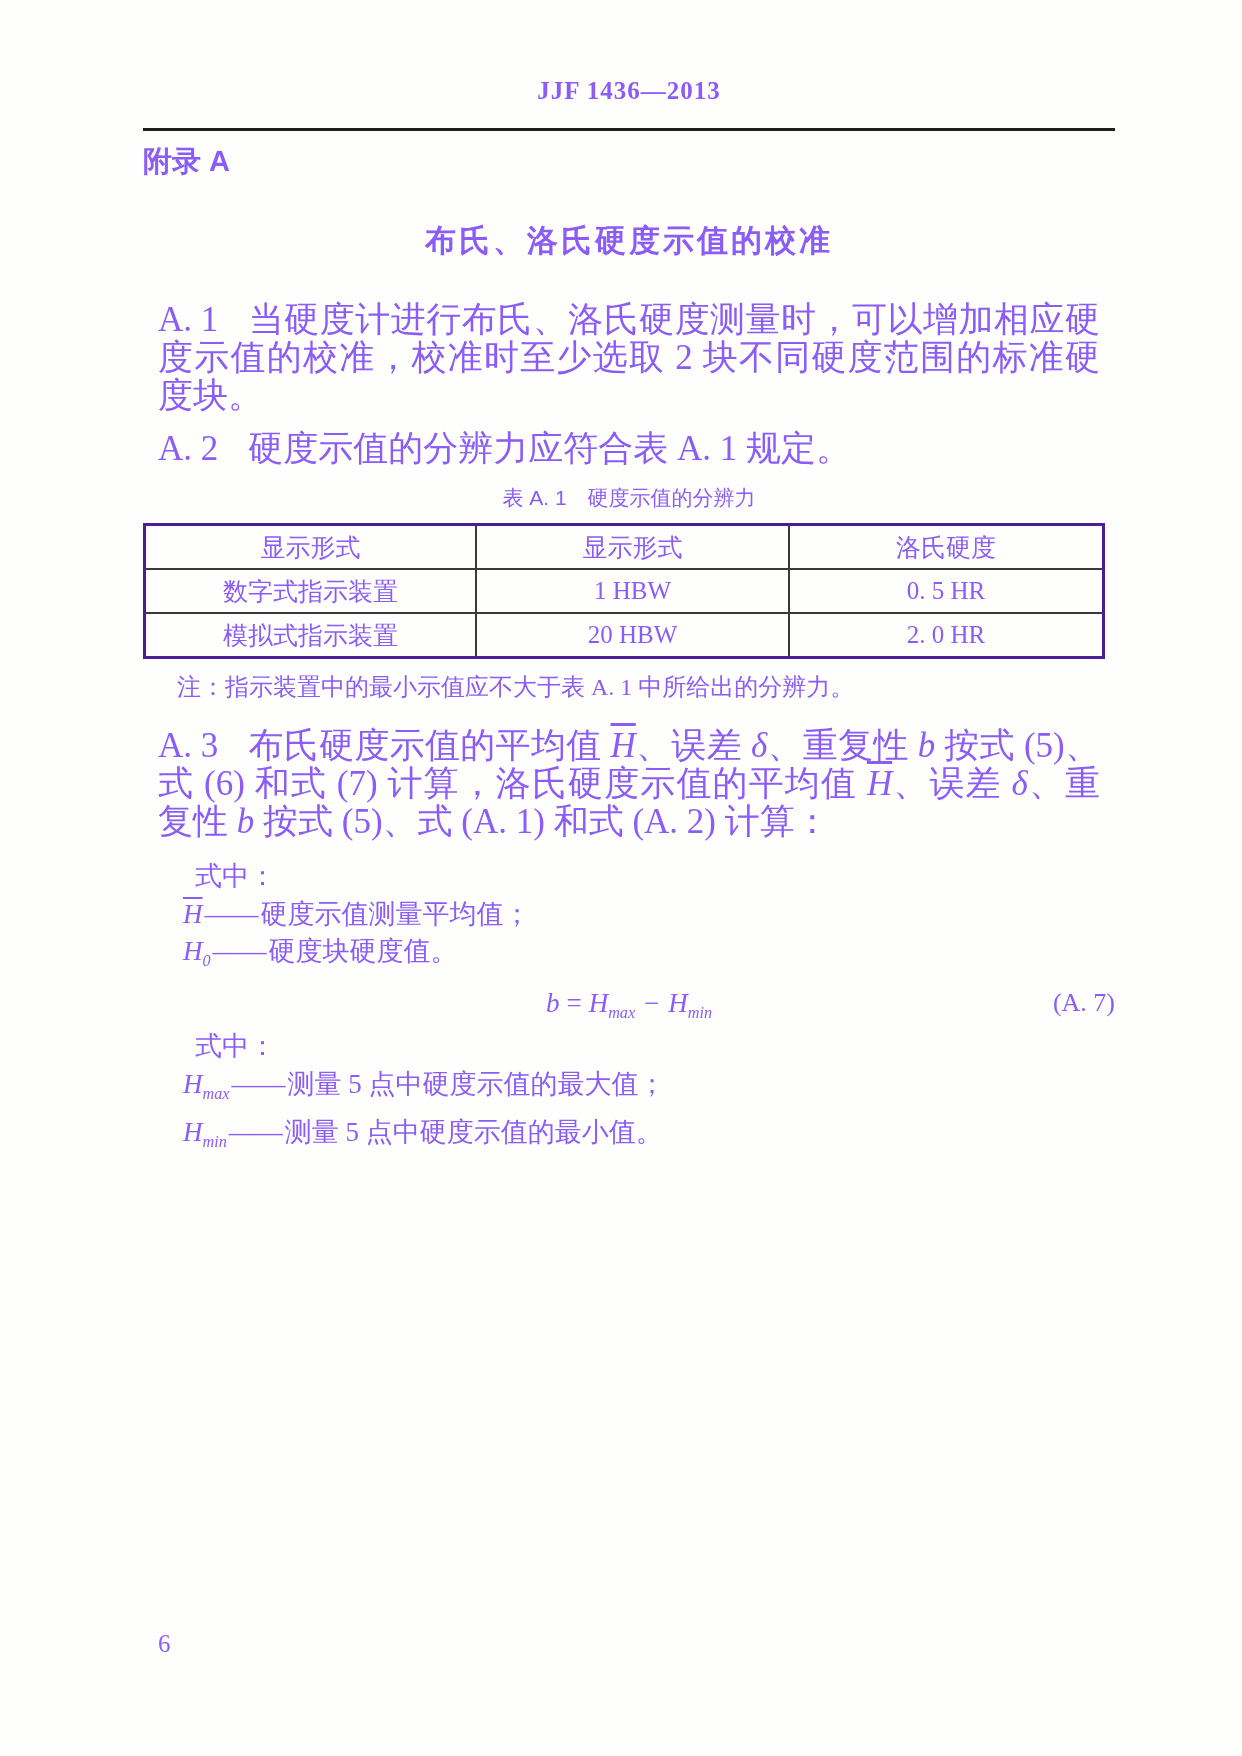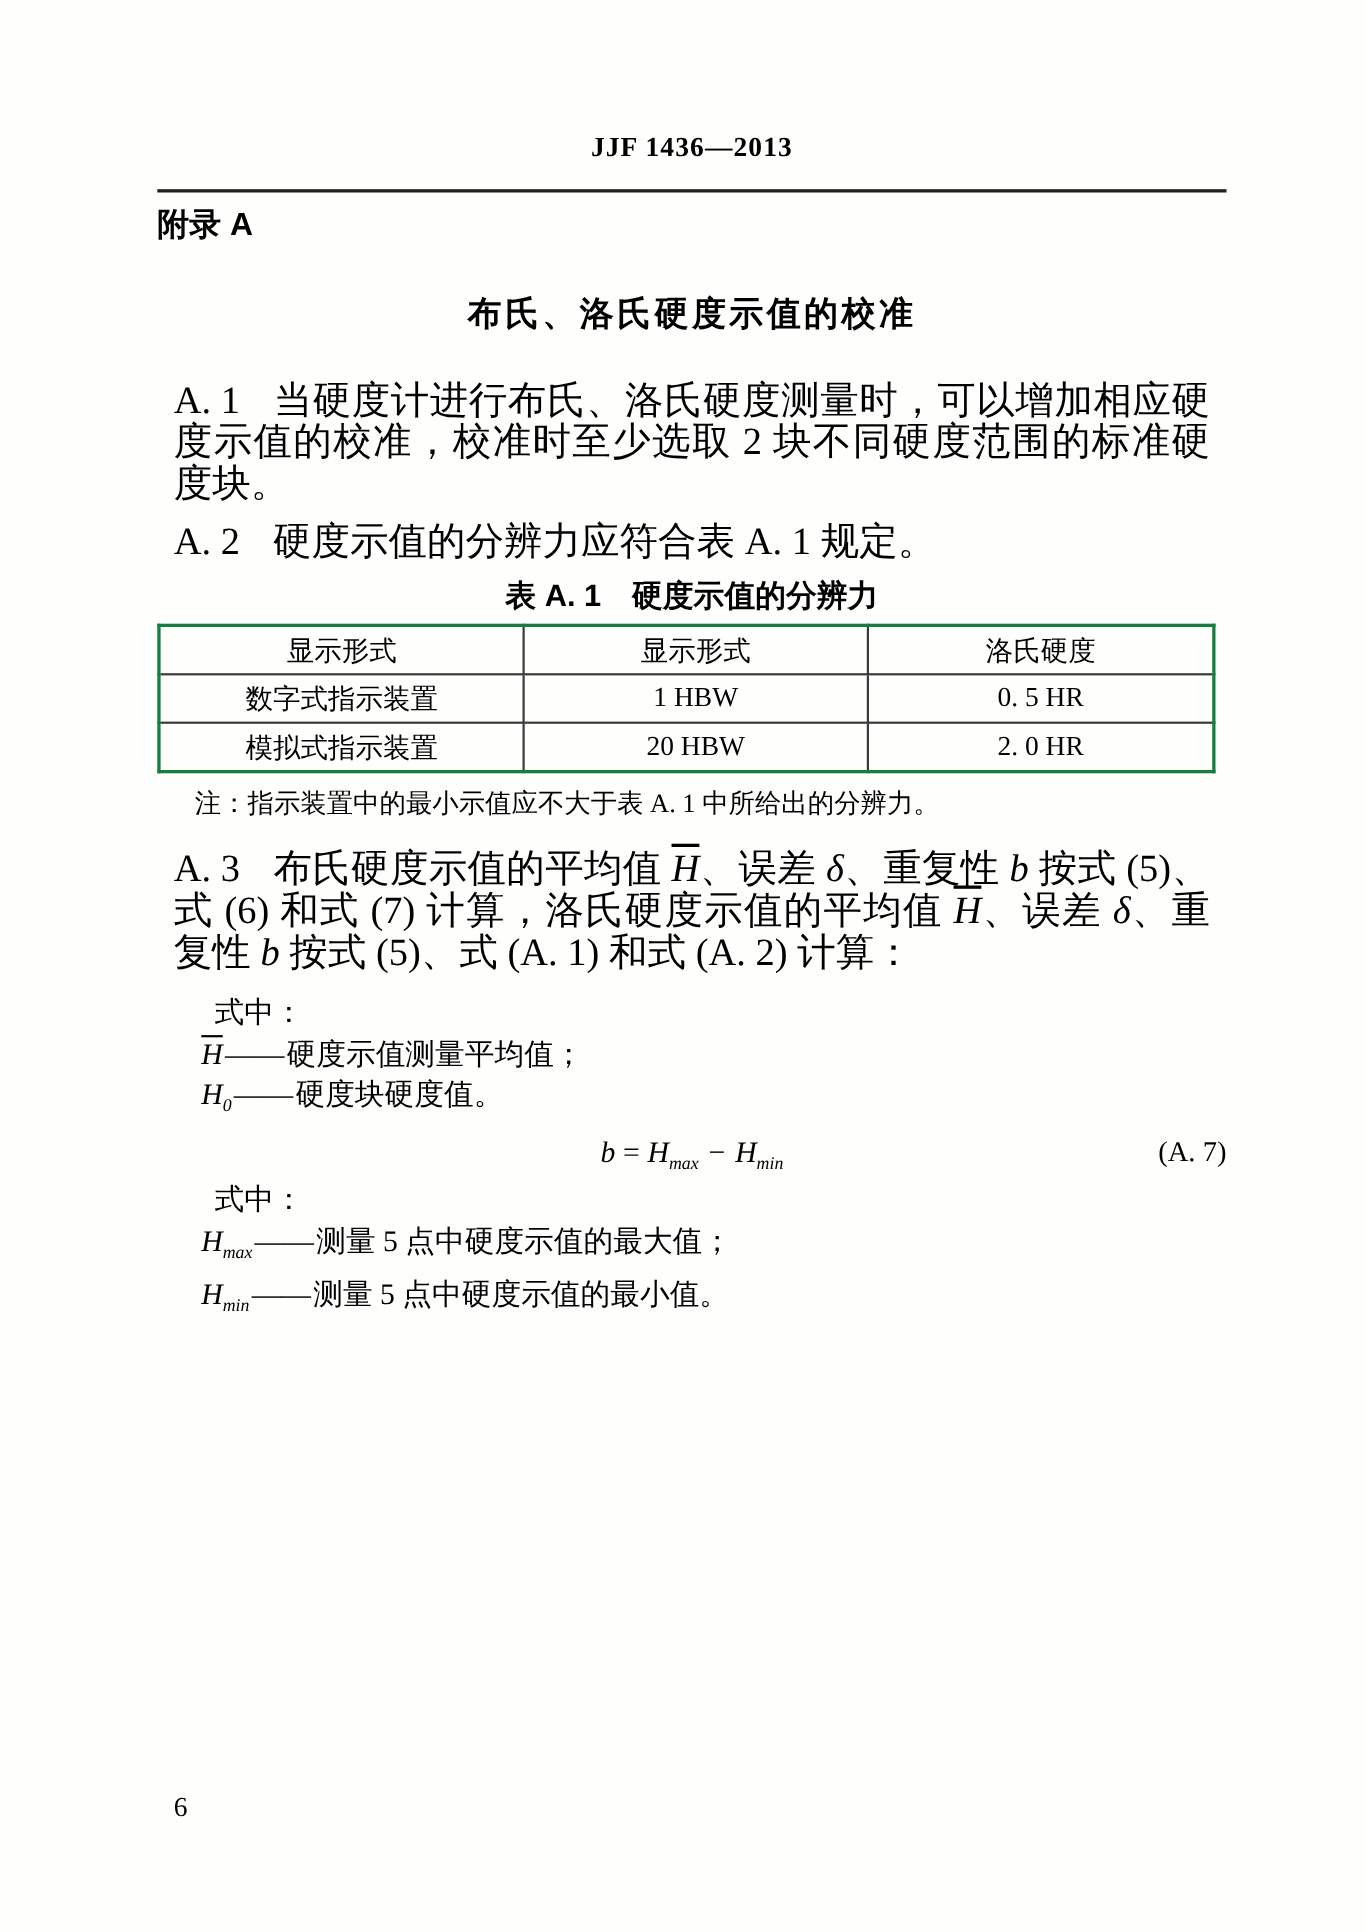--- a/index.html
+++ b/index.html
@@ -1,23 +1,23 @@
 <!DOCTYPE html>
 <html><head>
 <meta charset="utf-8">
 <style>
   html,body { margin:0; padding:0; background:#ffffff; }
   .page {
     position:relative;
     width:1242px; height:1756px;
     box-sizing:border-box;
     background:#fefefd;
-    color:#000000;
+    color:#8b5cf6;
     font-family:"Liberation Serif","DejaVu Serif",serif;
-    padding:120px 127px 0 143px;
+    padding:76px 127px 0 143px;
     overflow:hidden;
   }
   .doc-code {
     text-align:center;
     font-size:25px; line-height:30px;
     font-weight:bold;
     letter-spacing:1px;
   }
   .rule {
     margin-top:22px;
@@ -42,28 +42,28 @@
     font-size:35px; line-height:38px;
     text-align:justify;
     margin:15px;
   }
   .para-a1 { margin-top:40px; }
   .plabel { display:inline-block; margin-right:30px; }
   .table-caption {
     margin-top:10px;
     text-align:center;
     font-family:"Liberation Sans","DejaVu Sans",sans-serif;
-    font-weight:bold;
-    font-size:28px; line-height:30px;
+    font-weight:normal;
+    font-size:21px; line-height:30px;
   }
   table.res {
     margin-top:10px;
     width:99%;
     border-collapse:collapse;
-    border:3px solid #15803d;
+    border:3px solid #4c1d95;
     table-layout:fixed;
   }
   table.res th, table.res td {
     border:2px solid #3a3a3a;
     font-weight:normal;
     font-size:25px;
     text-align:center;
     height:42px;
     padding:0 4px;
   }

